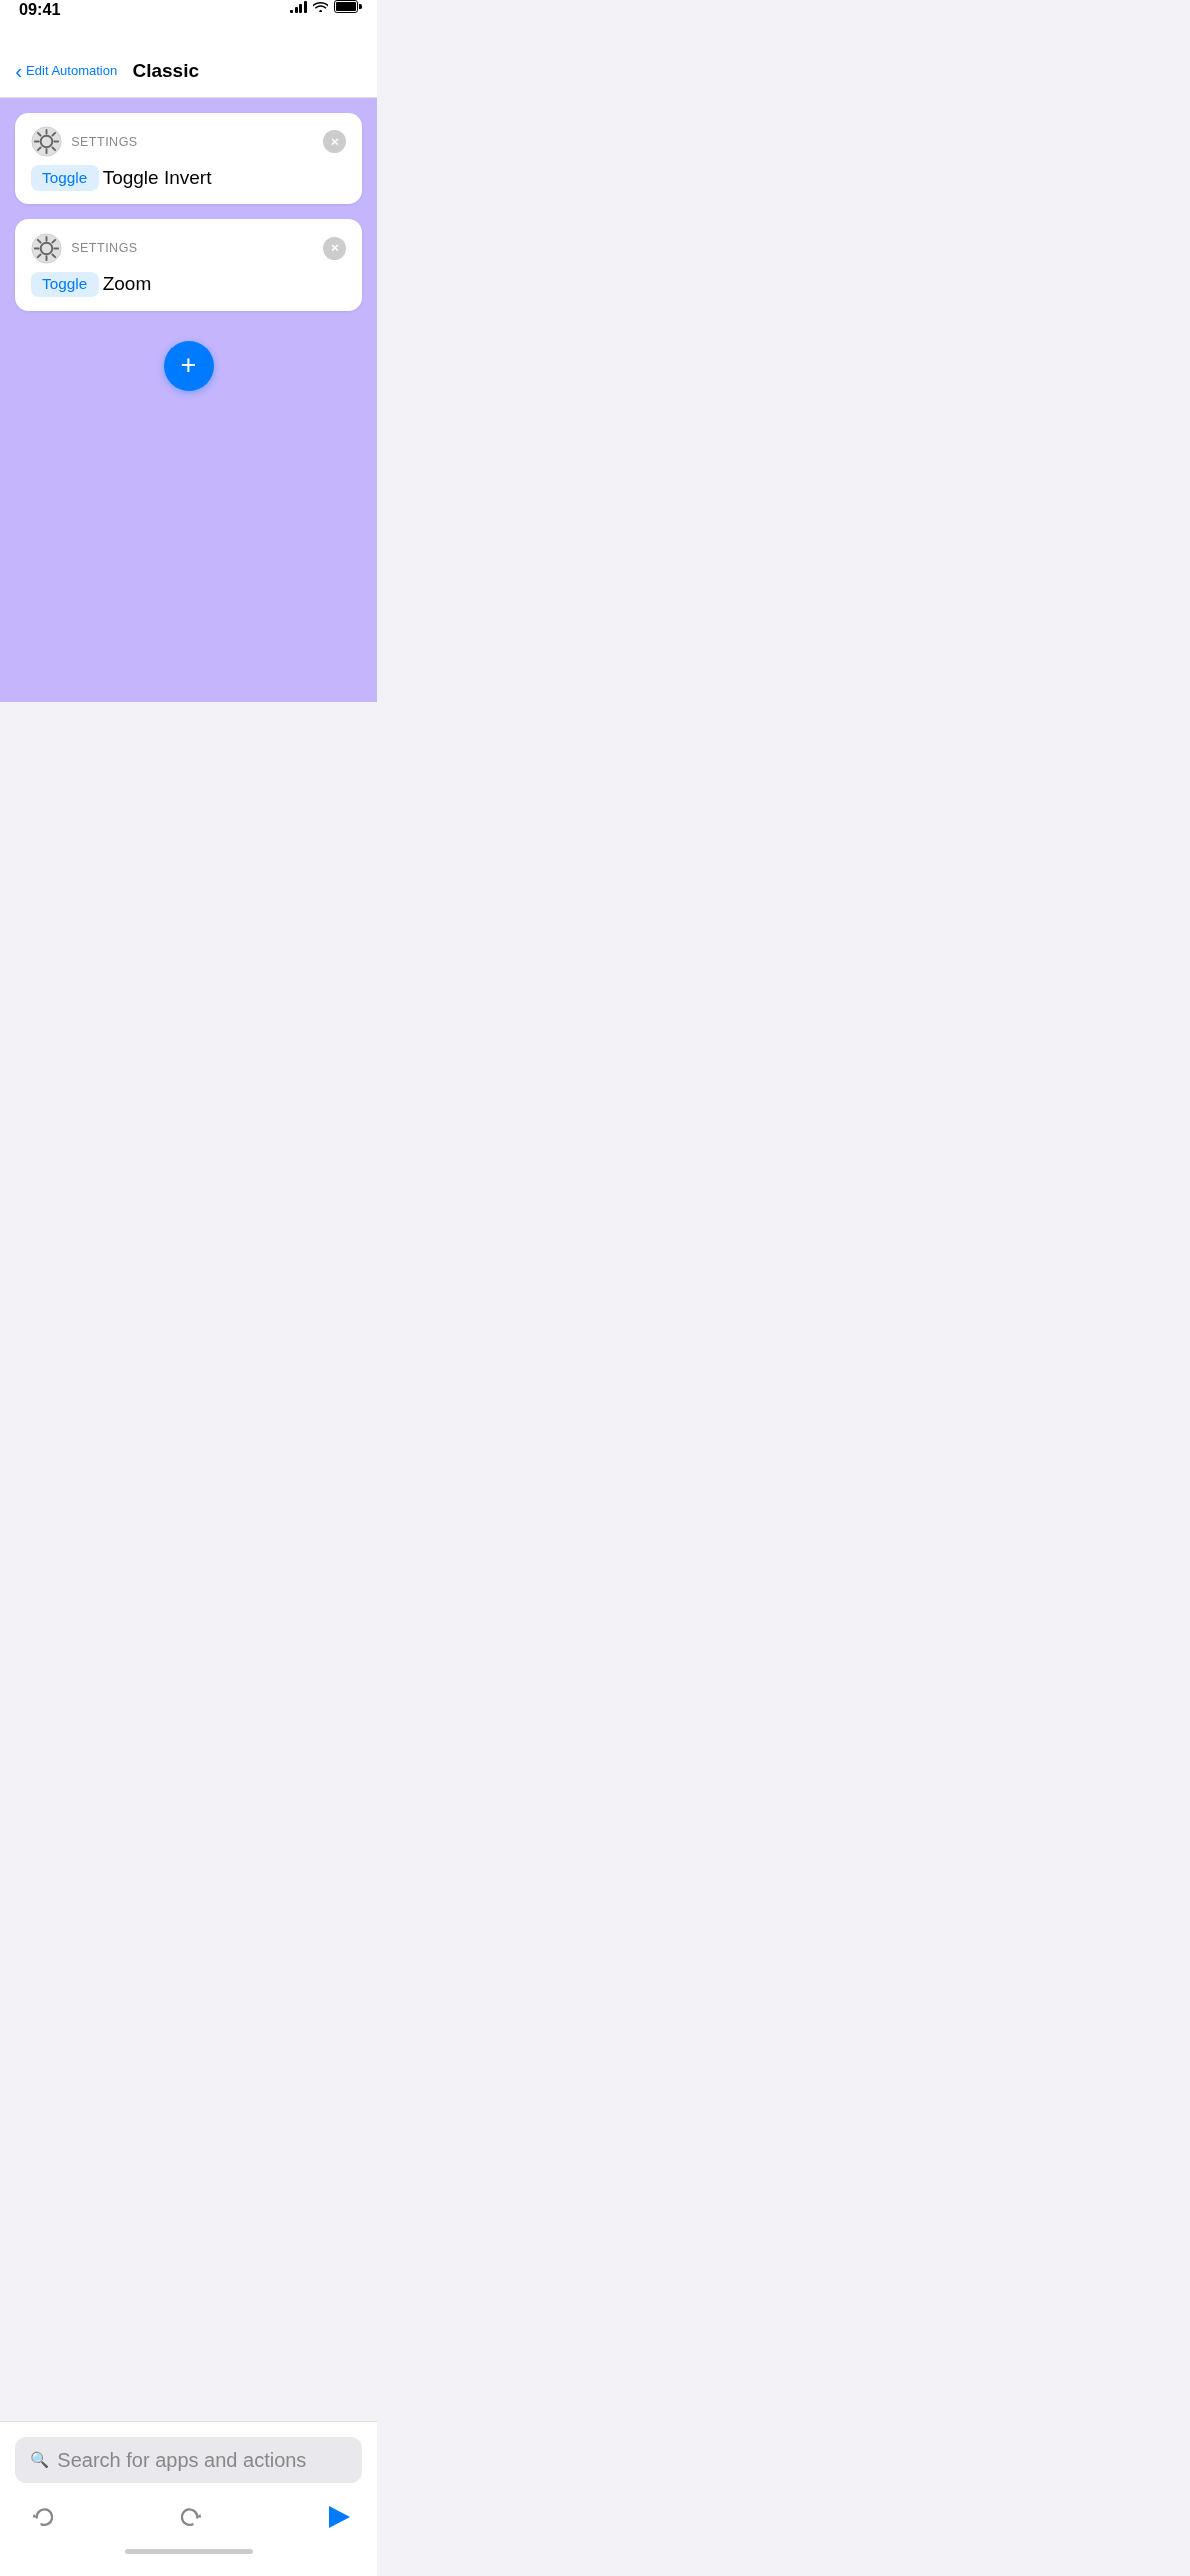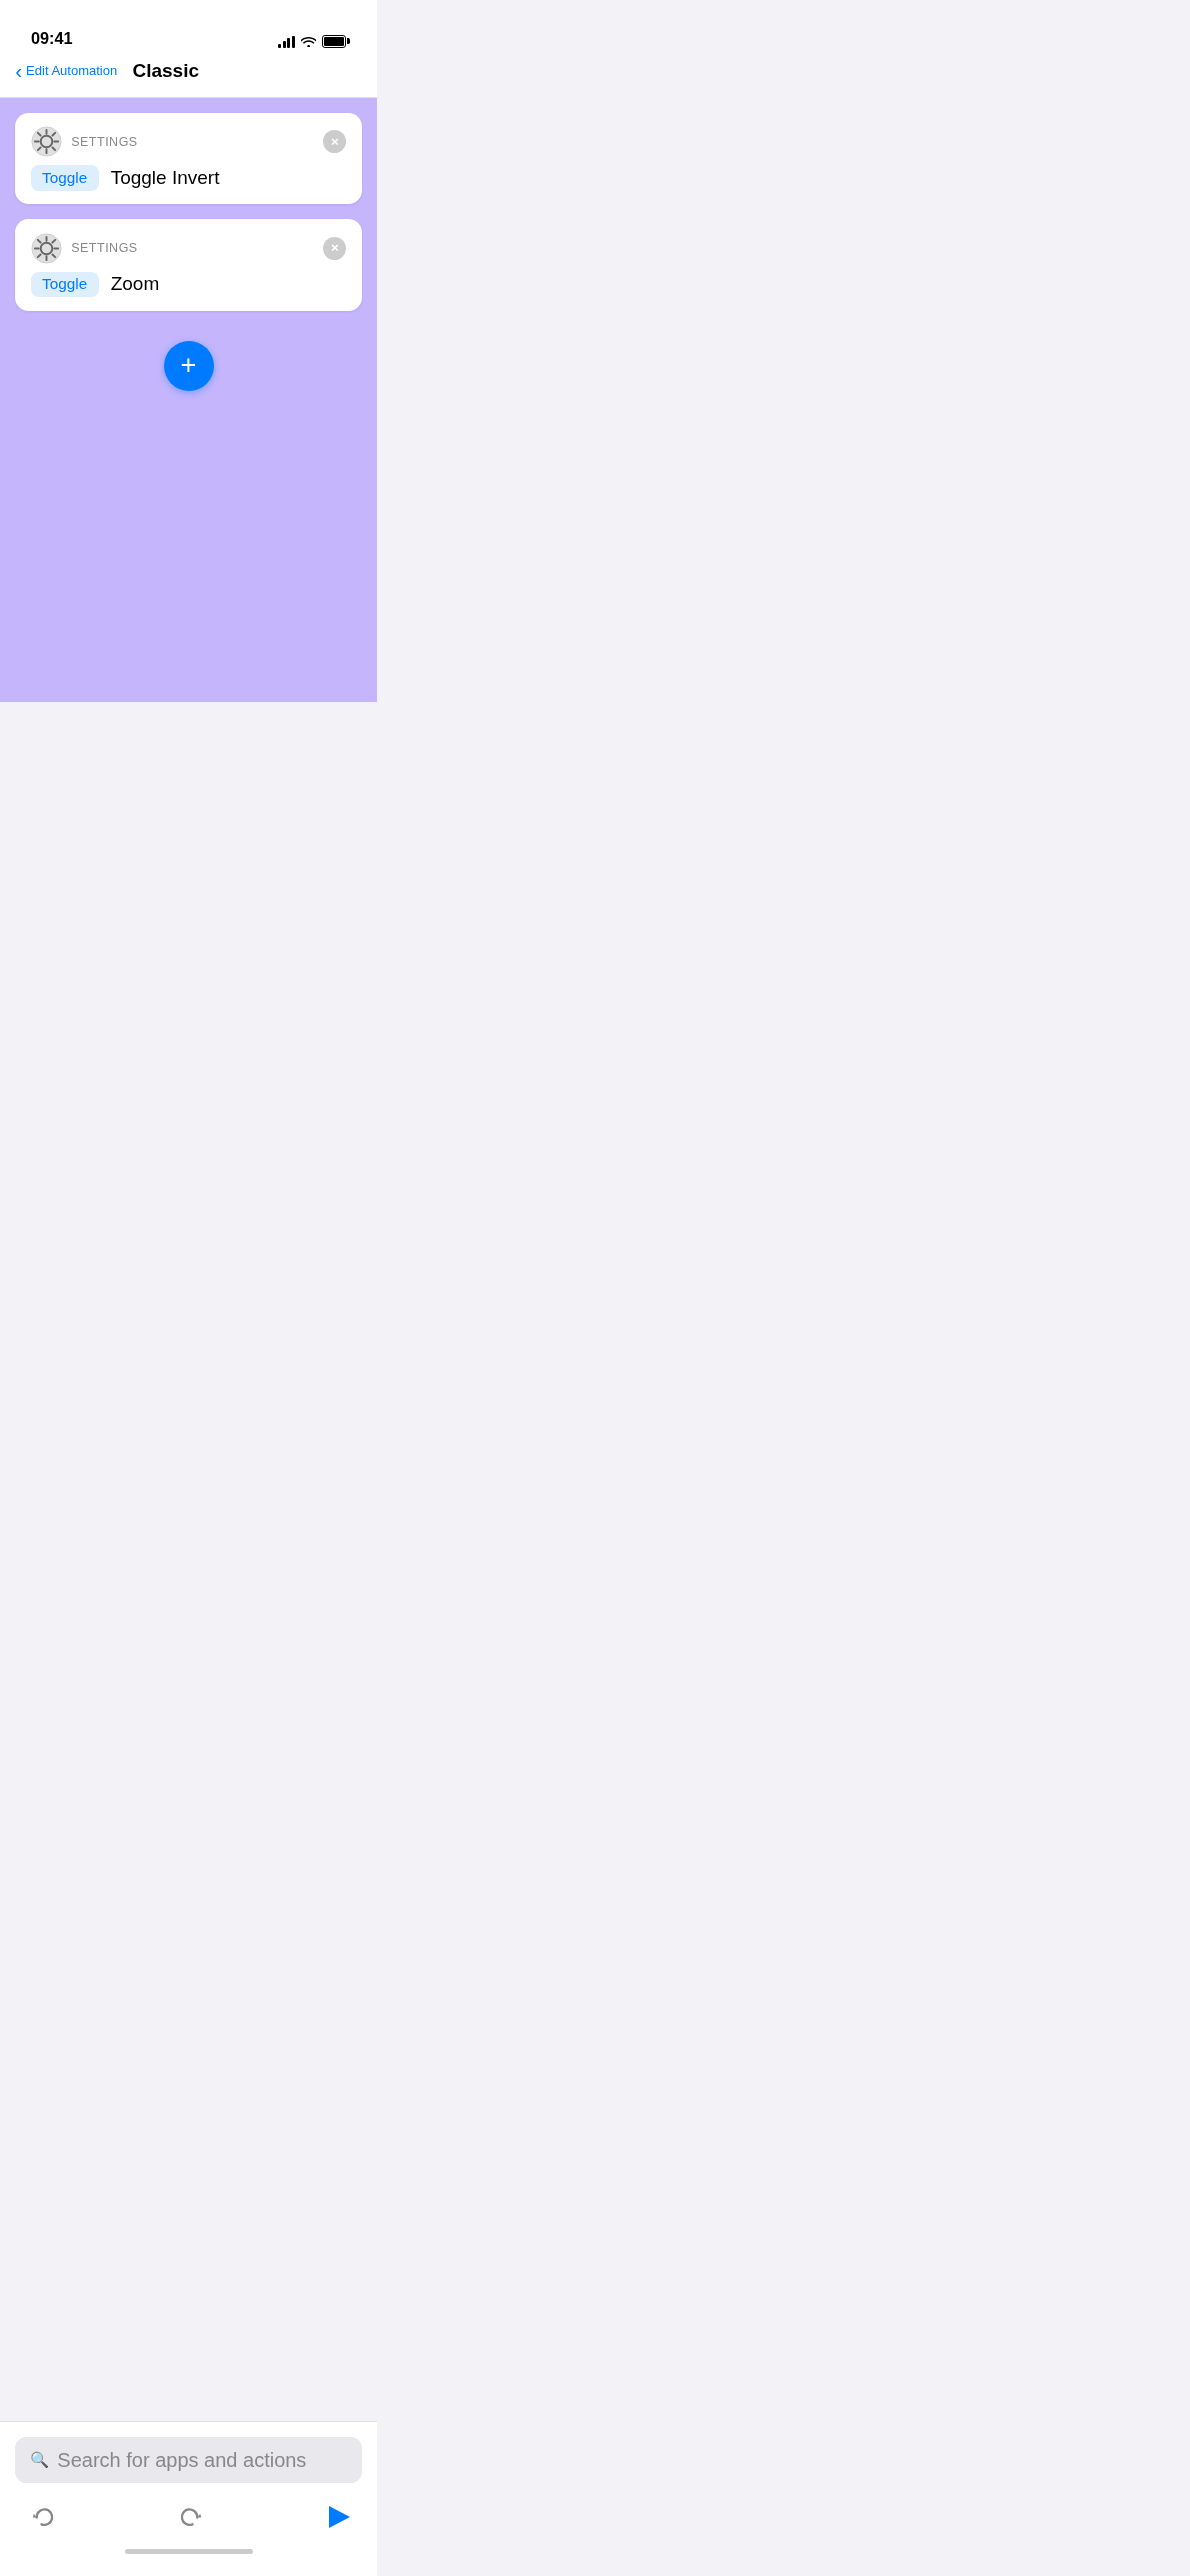--- a/index.html
+++ b/index.html
@@ -16,23 +16,23 @@
       font-family: -apple-system, 'SF Pro Display', 'SF Pro Text', Helvetica, Arial, sans-serif;
       overflow-x: hidden;
       position: relative;
     }
 
     
     .status-bar {
       background: #ffffff;
       height: 48px;
       display: flex;
-      align-items: flex-end;
+      align-items: flex-start;
       justify-content: space-between;
-      padding: 0 31px;
+      padding: 0 19px;
     }
 
     .status-time {
       font-size: 16.3px;
       font-weight: 600;
       color: #000;
     }
 
     .status-icons {
       display: flex;
@@ -182,21 +182,21 @@
       color: #fff;
       font-size: 13.4px;
       font-weight: 600;
       line-height: 1;
       margin-top: -1px;
     }
 
     .card-action-row {
       display: flex;
       align-items: center;
-      gap: 12px;
+      gap: 4px;
     }
 
     .toggle-badge {
       background: #ddeeff;
       color: #007aff;
       font-size: 15.3px;
       font-weight: 500;
       padding: 3.8px 11.5px;
       border-radius: 7.7px;
     }

